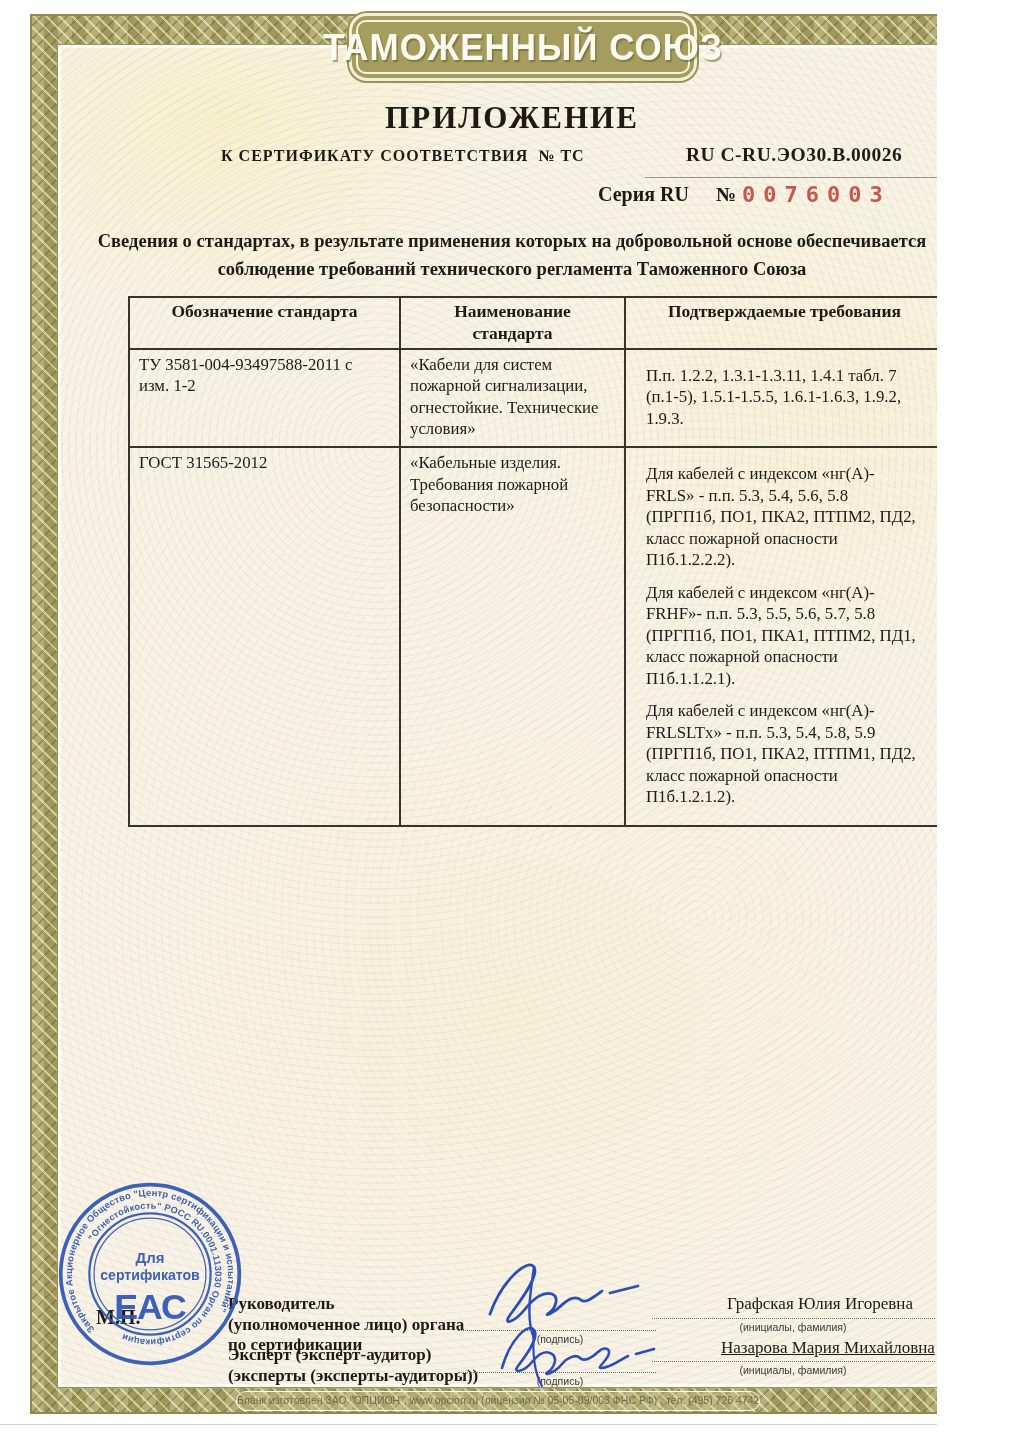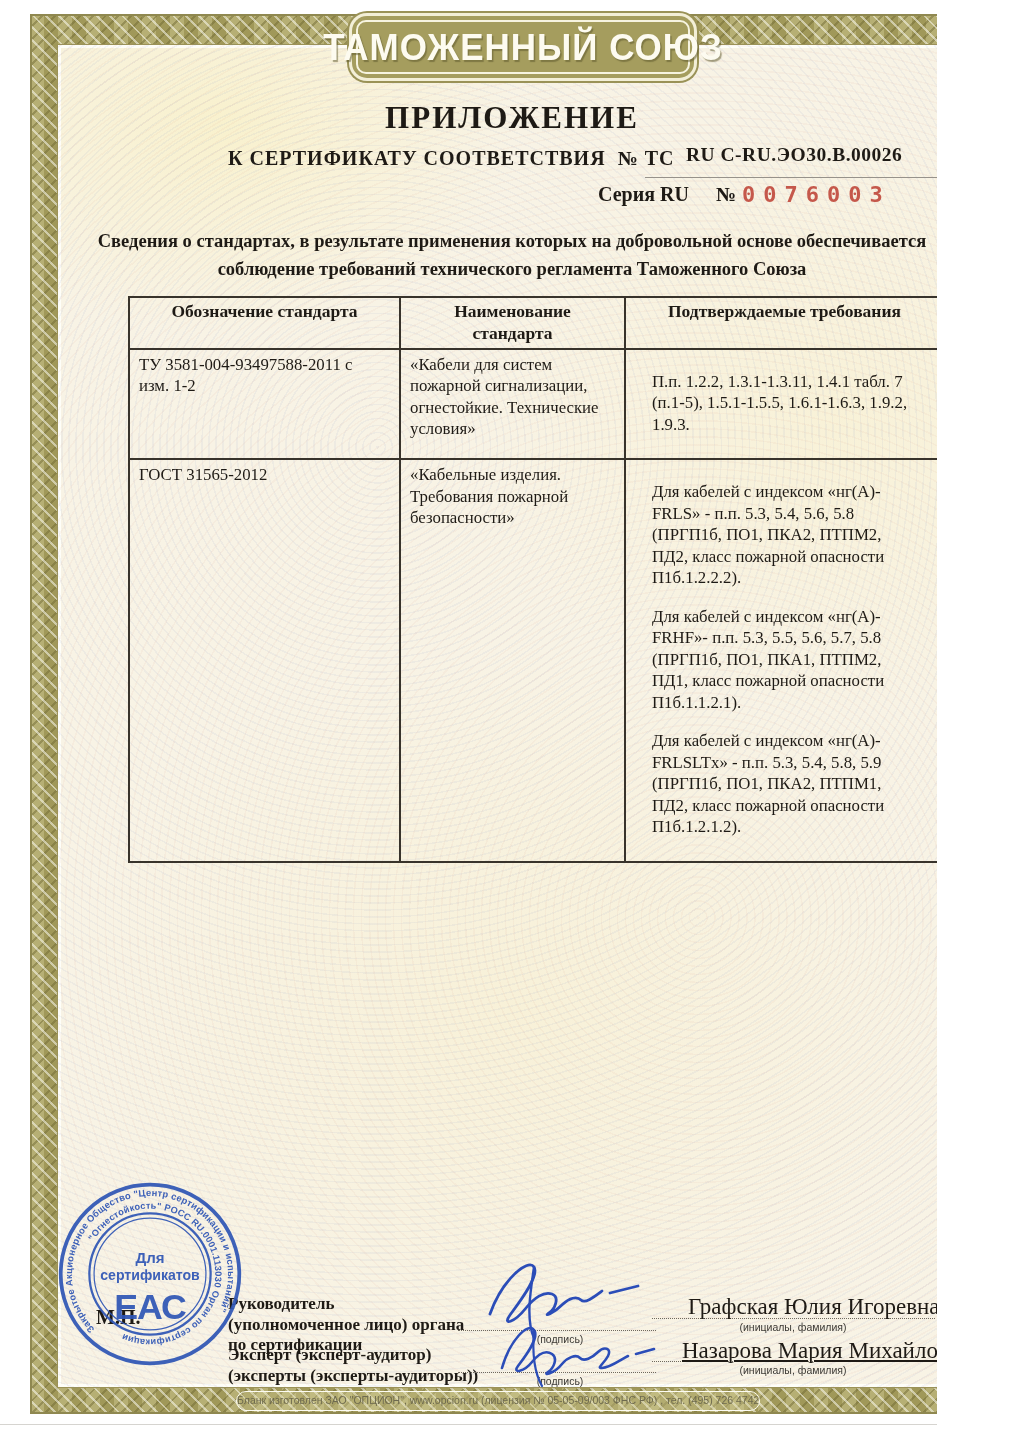--- a/index.html
+++ b/index.html
@@ -46,21 +46,21 @@
   .banner-text {
     font-family:"Liberation Sans", sans-serif; font-weight:700; font-size:35px;
     letter-spacing:1px; color:#fdfbf0; transform:scaleY(1.08);
     text-shadow:1.5px 2px 1px rgba(95,90,45,.55); white-space:nowrap;
   }
 
   .title {
     position:absolute; left:0; top:100px; width:1024px; text-align:center;
     font-size:31px; font-weight:700; letter-spacing:2px;
   }
-  .subtitle-row { position:absolute; left:228px; top:147px; font-size:20px; font-weight:700; letter-spacing:1px; white-space:nowrap; }
+  .subtitle-row { position:absolute; left:221px; top:147px; font-size:16px; font-weight:700; letter-spacing:1px; white-space:nowrap; }
   .cert-number { position:absolute; left:668px; top:144px; font-size:19.5px; font-weight:700; letter-spacing:.5px; white-space:nowrap;margin-left:18px; }
   .cert-underline { position:absolute; left:645px; top:177px; width:293px; height:1px; background:#97928a; }
   .series-label { position:absolute; left:598px; top:183px; font-size:20px; font-weight:600; }
   .number-sign { position:absolute; left:716px; top:183px; font-size:20px; font-weight:600; }
   .series-number {
     position:absolute; left:742px; top:182px; font-family:"DejaVu Sans Mono", monospace;
     font-weight:700; font-size:22px; letter-spacing:8px; color:#c5584b;
   }
   .intro {
     position:absolute; left:70px; top:228px; width:884px; text-align:center;
@@ -71,21 +71,21 @@
   table.standards {
     position:absolute; left:128px; top:296px; width:815px;
     border-collapse:collapse; table-layout:fixed;padding-left:20px;
   }
   table.standards th, table.standards td {
     border:2px solid #38332b; vertical-align:top; font-size:16.8px; line-height:21.5px;
   }
   table.standards th { font-size:17.5px; font-weight:700; text-align:center; padding:3px 26px; line-height:1.25; }
   table.standards td { padding:4px 14px 6px 9px;font-family:Liberation Serif, serif; }
   td.c-std { padding-left:11px; }
-  td.c-req p { margin:17px; }
+  td.c-req p { margin:11px; }
   .col1 { width:271px; } .col2 { width:225px; } .col3 { width:319px; }
 
   
   .stamp { position:absolute; left:56px; top:1180px; width:188px; height:188px; opacity:.92; z-index:6; }
   .stamp svg { width:100%; height:100%; }
   .stamp text { font-family:"Liberation Sans", sans-serif; font-weight:700; fill:#2e55b5; }
 
   .mp-label { position:absolute; left:96px; top:1306px; font-size:20px; font-weight:600; z-index:3; }
 
   
@@ -95,21 +95,21 @@
   .sigline { position:absolute; height:0; border-bottom:1.5px dotted #6f695e; }
   .sigline-a { left:458px; top:1330px; width:198px; }
   .sigline-b { left:458px; top:1372px; width:198px; }
   .nameline-a { left:652px; top:1318px; width:283px; }
   .nameline-b { left:652px; top:1361px; width:283px; }
   .caption { position:absolute; font-family:"Liberation Sans", sans-serif; font-size:10.5px; color:#3c3a35; text-align:center; }
   .cap-sig-a { left:500px; top:1333px; width:120px; }
   .cap-sig-b { left:500px; top:1375px; width:120px; }
   .cap-name-a { left:708px; top:1321px; width:170px; }
   .cap-name-b { left:708px; top:1364px; width:170px; }
-  .sig-name { position:absolute; font-size:23px; white-space:nowrap; }
+  .sig-name { position:absolute; font-size:17px; white-space:nowrap;margin-left:39px; }
   .name-a { left:688px; top:1294px; }
   .name-b { left:682px; top:1338px;text-decoration:underline; }
   .handwriting { position:absolute; z-index:5; }
   .hand-a { left:468px; top:1252px; width:200px; height:90px; }
   .hand-b { left:488px; top:1310px; width:180px; height:80px; }
 
   
   .fineprint {
     position:absolute; left:236px; top:1391px; width:524px; height:20px; z-index:4;
     border:1.5px solid #fdfcf2; border-radius:10px;

